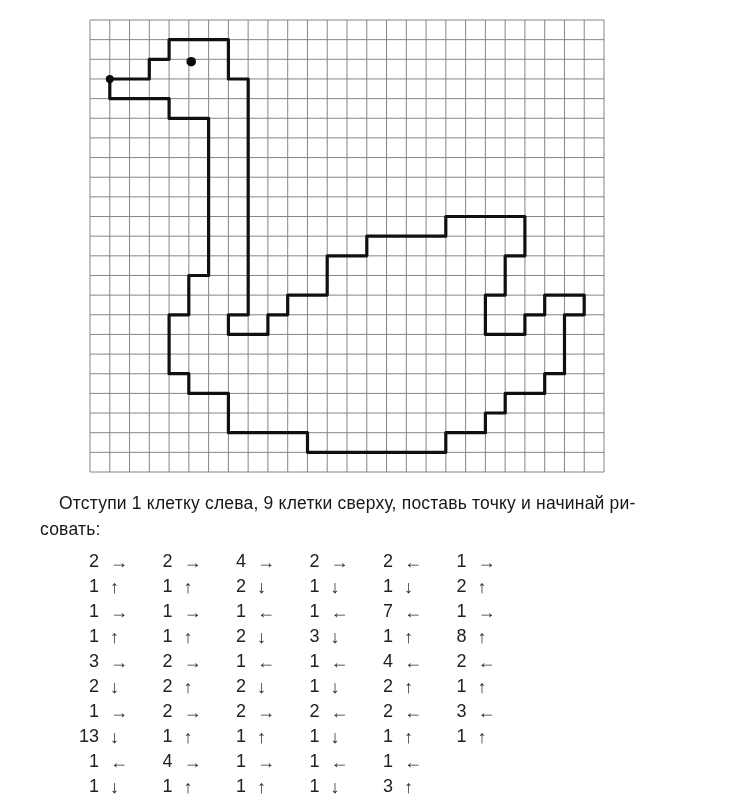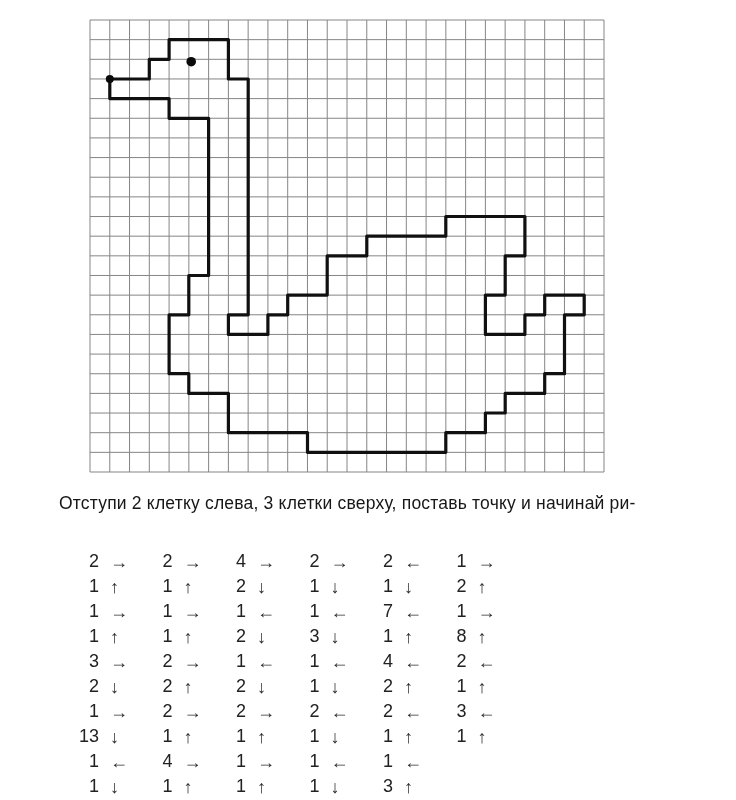--- a/index.html
+++ b/index.html
@@ -76,21 +76,22 @@
       <line x1="0" y1="393.04" x2="514" y2="393.04" stroke="#858585" stroke-width="1"></line>
       <line x1="0" y1="412.70" x2="514" y2="412.70" stroke="#858585" stroke-width="1"></line>
       <line x1="0" y1="432.35" x2="514" y2="432.35" stroke="#858585" stroke-width="1"></line>
       <line x1="0" y1="452.00" x2="514" y2="452.00" stroke="#858585" stroke-width="1"></line>
       <polygon points="19.8,59.0 59.3,59.0 59.3,39.3 79.1,39.3 79.1,19.7 138.4,19.7 138.4,59.0 158.2,59.0 158.2,294.8 138.4,294.8 138.4,314.4 177.9,314.4 177.9,294.8 197.7,294.8 197.7,275.1 237.2,275.1 237.2,235.8 276.8,235.8 276.8,216.2 355.8,216.2 355.8,196.5 434.9,196.5 434.9,235.8 415.2,235.8 415.2,275.1 395.4,275.1 395.4,314.4 434.9,314.4 434.9,294.8 454.7,294.8 454.7,275.1 494.2,275.1 494.2,294.8 474.5,294.8 474.5,353.7 454.7,353.7 454.7,373.4 415.2,373.4 415.2,393.0 395.4,393.0 395.4,412.7 355.8,412.7 355.8,432.3 217.5,432.3 217.5,412.7 138.4,412.7 138.4,373.4 98.8,373.4 98.8,353.7 79.1,353.7 79.1,294.8 98.8,294.8 98.8,255.5 118.6,255.5 118.6,98.3 79.1,98.3 79.1,78.6 19.8,78.6" fill="none" stroke="#101010" stroke-width="3.2" stroke-linejoin="round" stroke-linecap="round"></polygon>
       <circle cx="19.8" cy="59.0" r="4" fill="#0a0a0a"></circle>
       <circle cx="101.2" cy="41.7" r="4.8" fill="#0a0a0a"></circle>
     </svg>
 
   <p class="instr">
-    <span class="l1" style="display:block">Отступи 2 клетку слева, 3 клетки сверху, поставь точку и начинай ри-</span>
+    <span class="l1" style="display:block">Отступи 1 клетку слева, 9 клетки сверху, поставь точку и начинай ри-</span>
+    <span style="display:block">совать:</span>
   </p>
 
   <div class="steps" id="steps">
       <div class="step-col">
         <div class="step-row">
           <span class="num">2</span>
           <span class="arr">→</span>
         </div>
         <div class="step-row">
           <span class="num">1</span>

